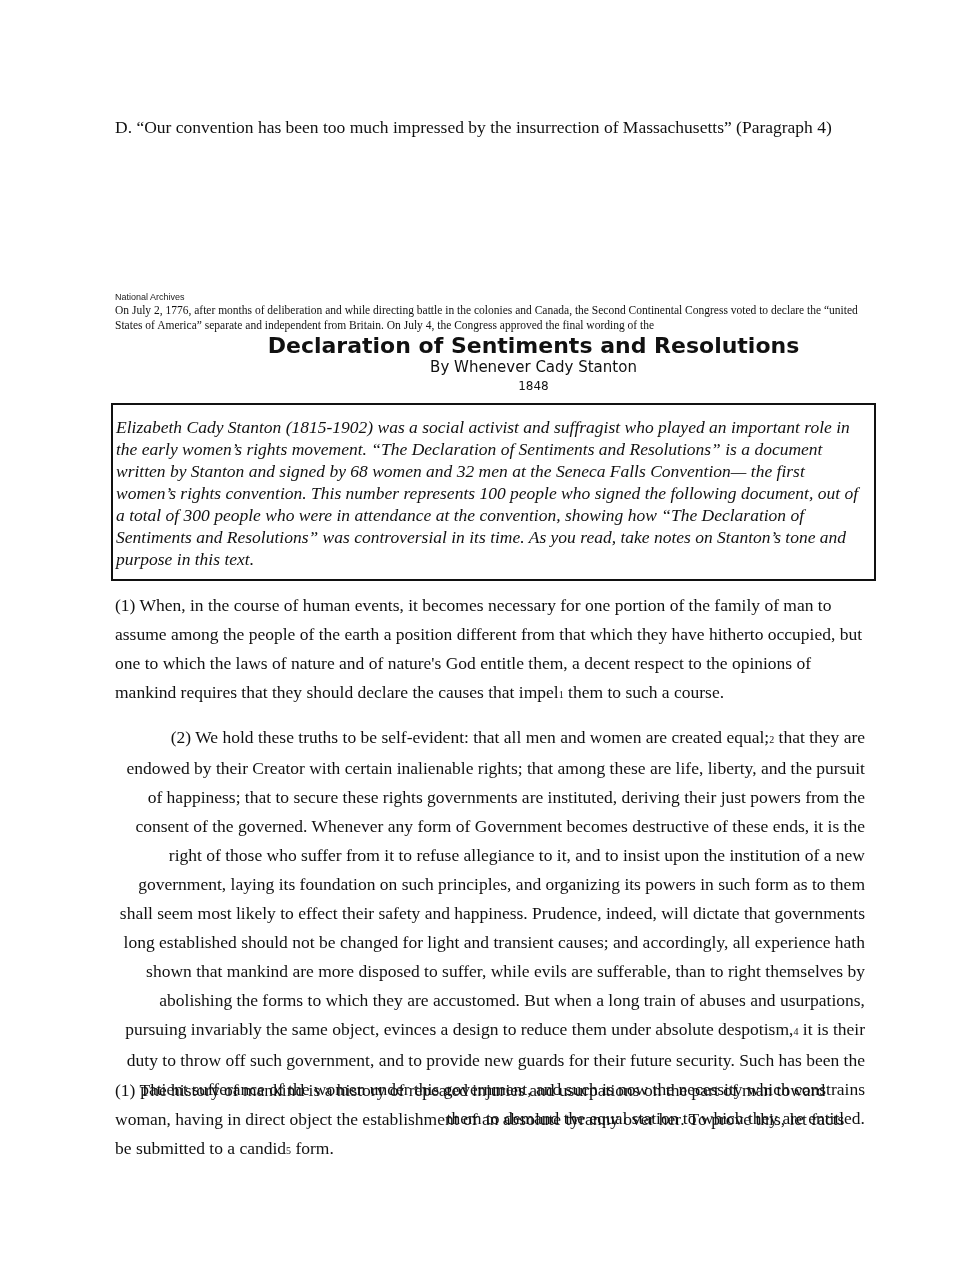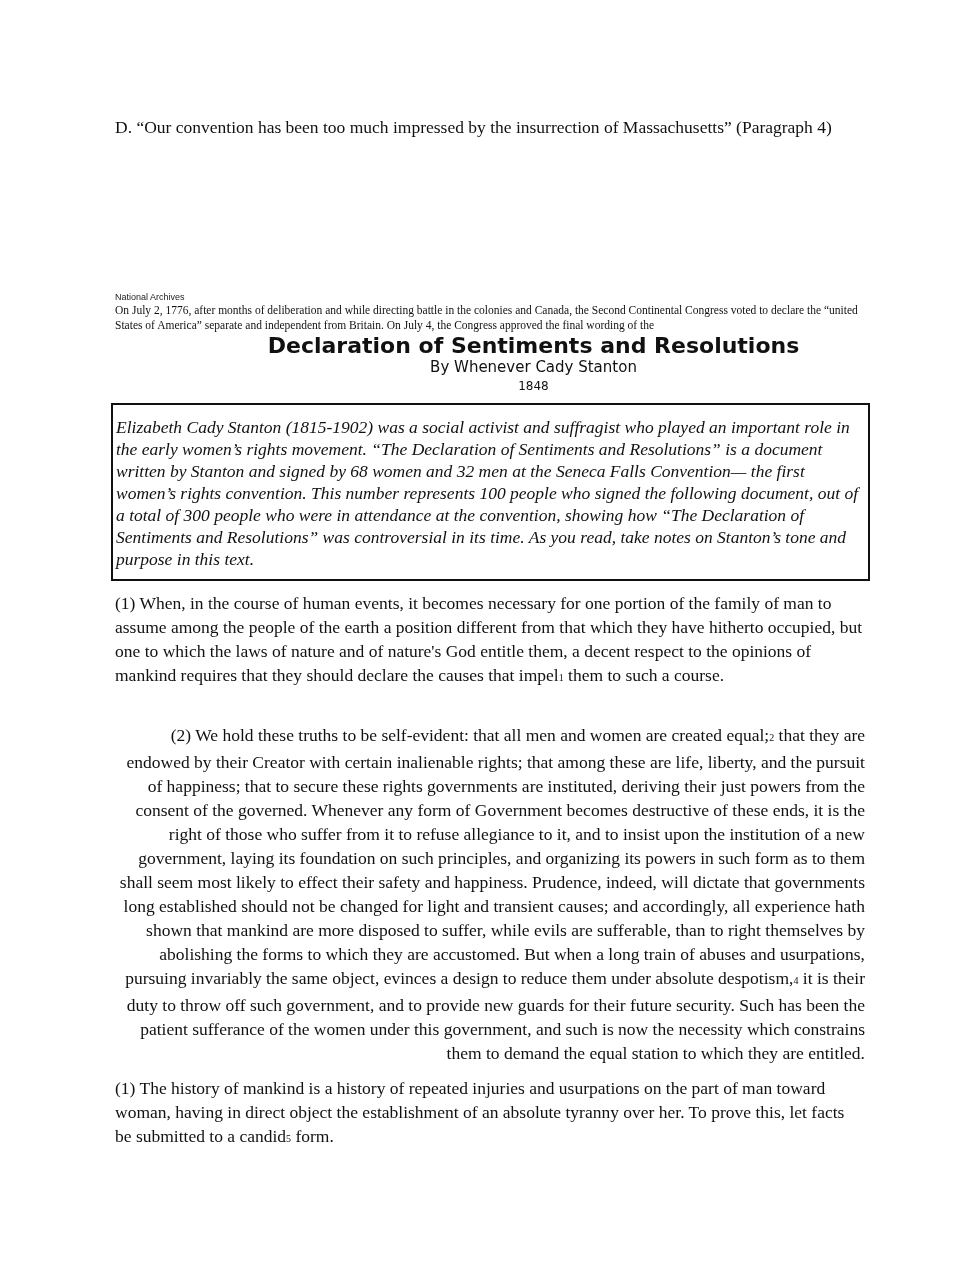--- a/index.html
+++ b/index.html
@@ -7,23 +7,23 @@
     .serif { font-family: "Liberation Serif", serif; }
     .sans { font-family: "DejaVu Sans", sans-serif; }
     .abs { position: absolute; }
     .q-option { left: 115px; top: 116px; width: 740px; font-size: 17.5px; line-height: 22px; }
     .source { left: 115px; top: 292px; font-family: "Liberation Sans", sans-serif; font-size: 9px; line-height: 11px; color: #222; text-align: right; }
     .context { left: 115px; top: 303px; width: 760px; font-size: 11.5px; line-height: 15px; }
     .title-block { left: 0; width: 979px; text-align: center; margin-left: 44px; }
     .title { top: 332px; font-size: 22px; font-weight: bold; line-height: 27px; }
     .byline { top: 358px; font-size: 15px; line-height: 19px; }
     .year { top: 377px; font-size: 12px; line-height: 19px; }
-    .intro-box { left: 111px; top: 403px; width: 755px; height: 174px; border: 2px solid #111; box-sizing: content-box; }
+    .intro-box { left: 111px; top: 403px; width: 755px; height: 174px; border: 2px solid #111; box-sizing: content-box; padding-left: 6px; }
     .intro-text { position: absolute; left: 3px; top: 11px; width: 748px; font-style: italic; font-size: 17.5px; line-height: 22px; }
-    .para { left: 115px; width: 750px; font-size: 17.5px; line-height: 24px; }
+    .para { left: 115px; width: 750px; font-size: 17.5px; line-height: 29px; }
     .p1 { top: 591px; }
     .p2 { top: 723px; text-align: right; }
     .p3 { top: 1076px; }
     .fn { font-size: 10px; vertical-align: baseline; }
   </style>
 </head>
 <body>
 
 <div class="abs serif q-option">D. “Our convention has been too much impressed by the insurrection of Massachusetts” (Paragraph 4)</div>
 

